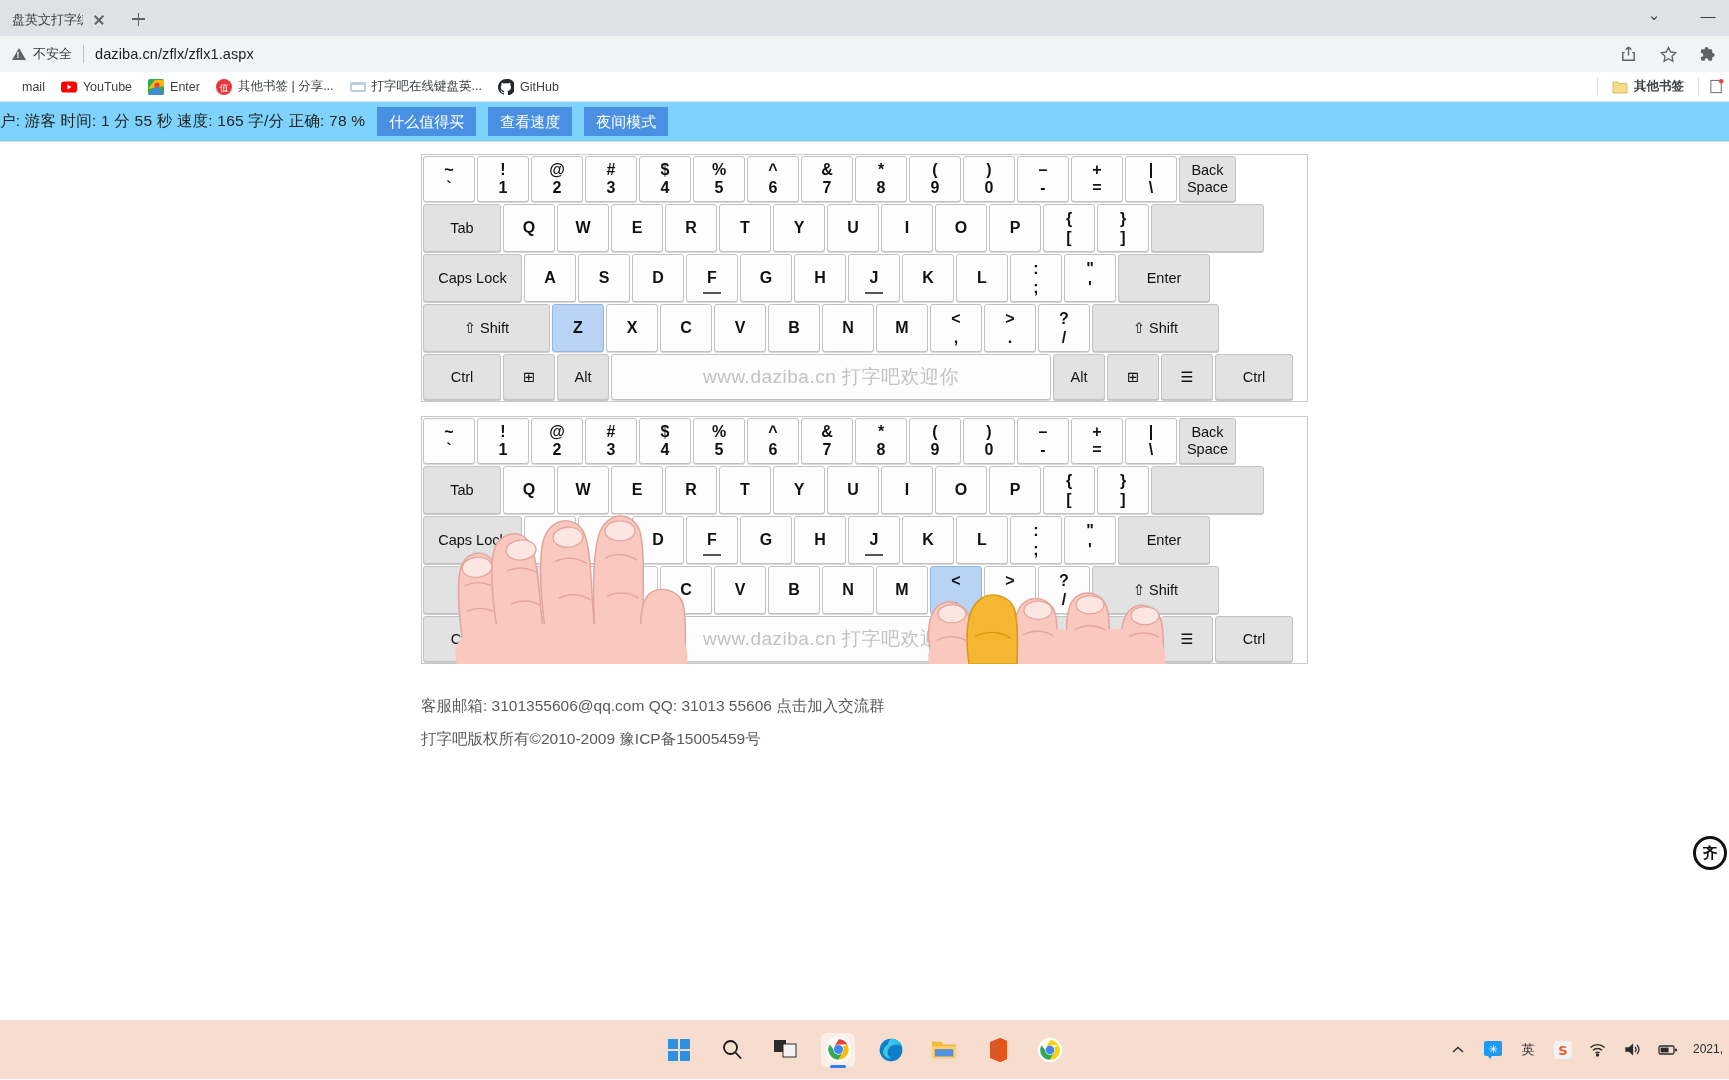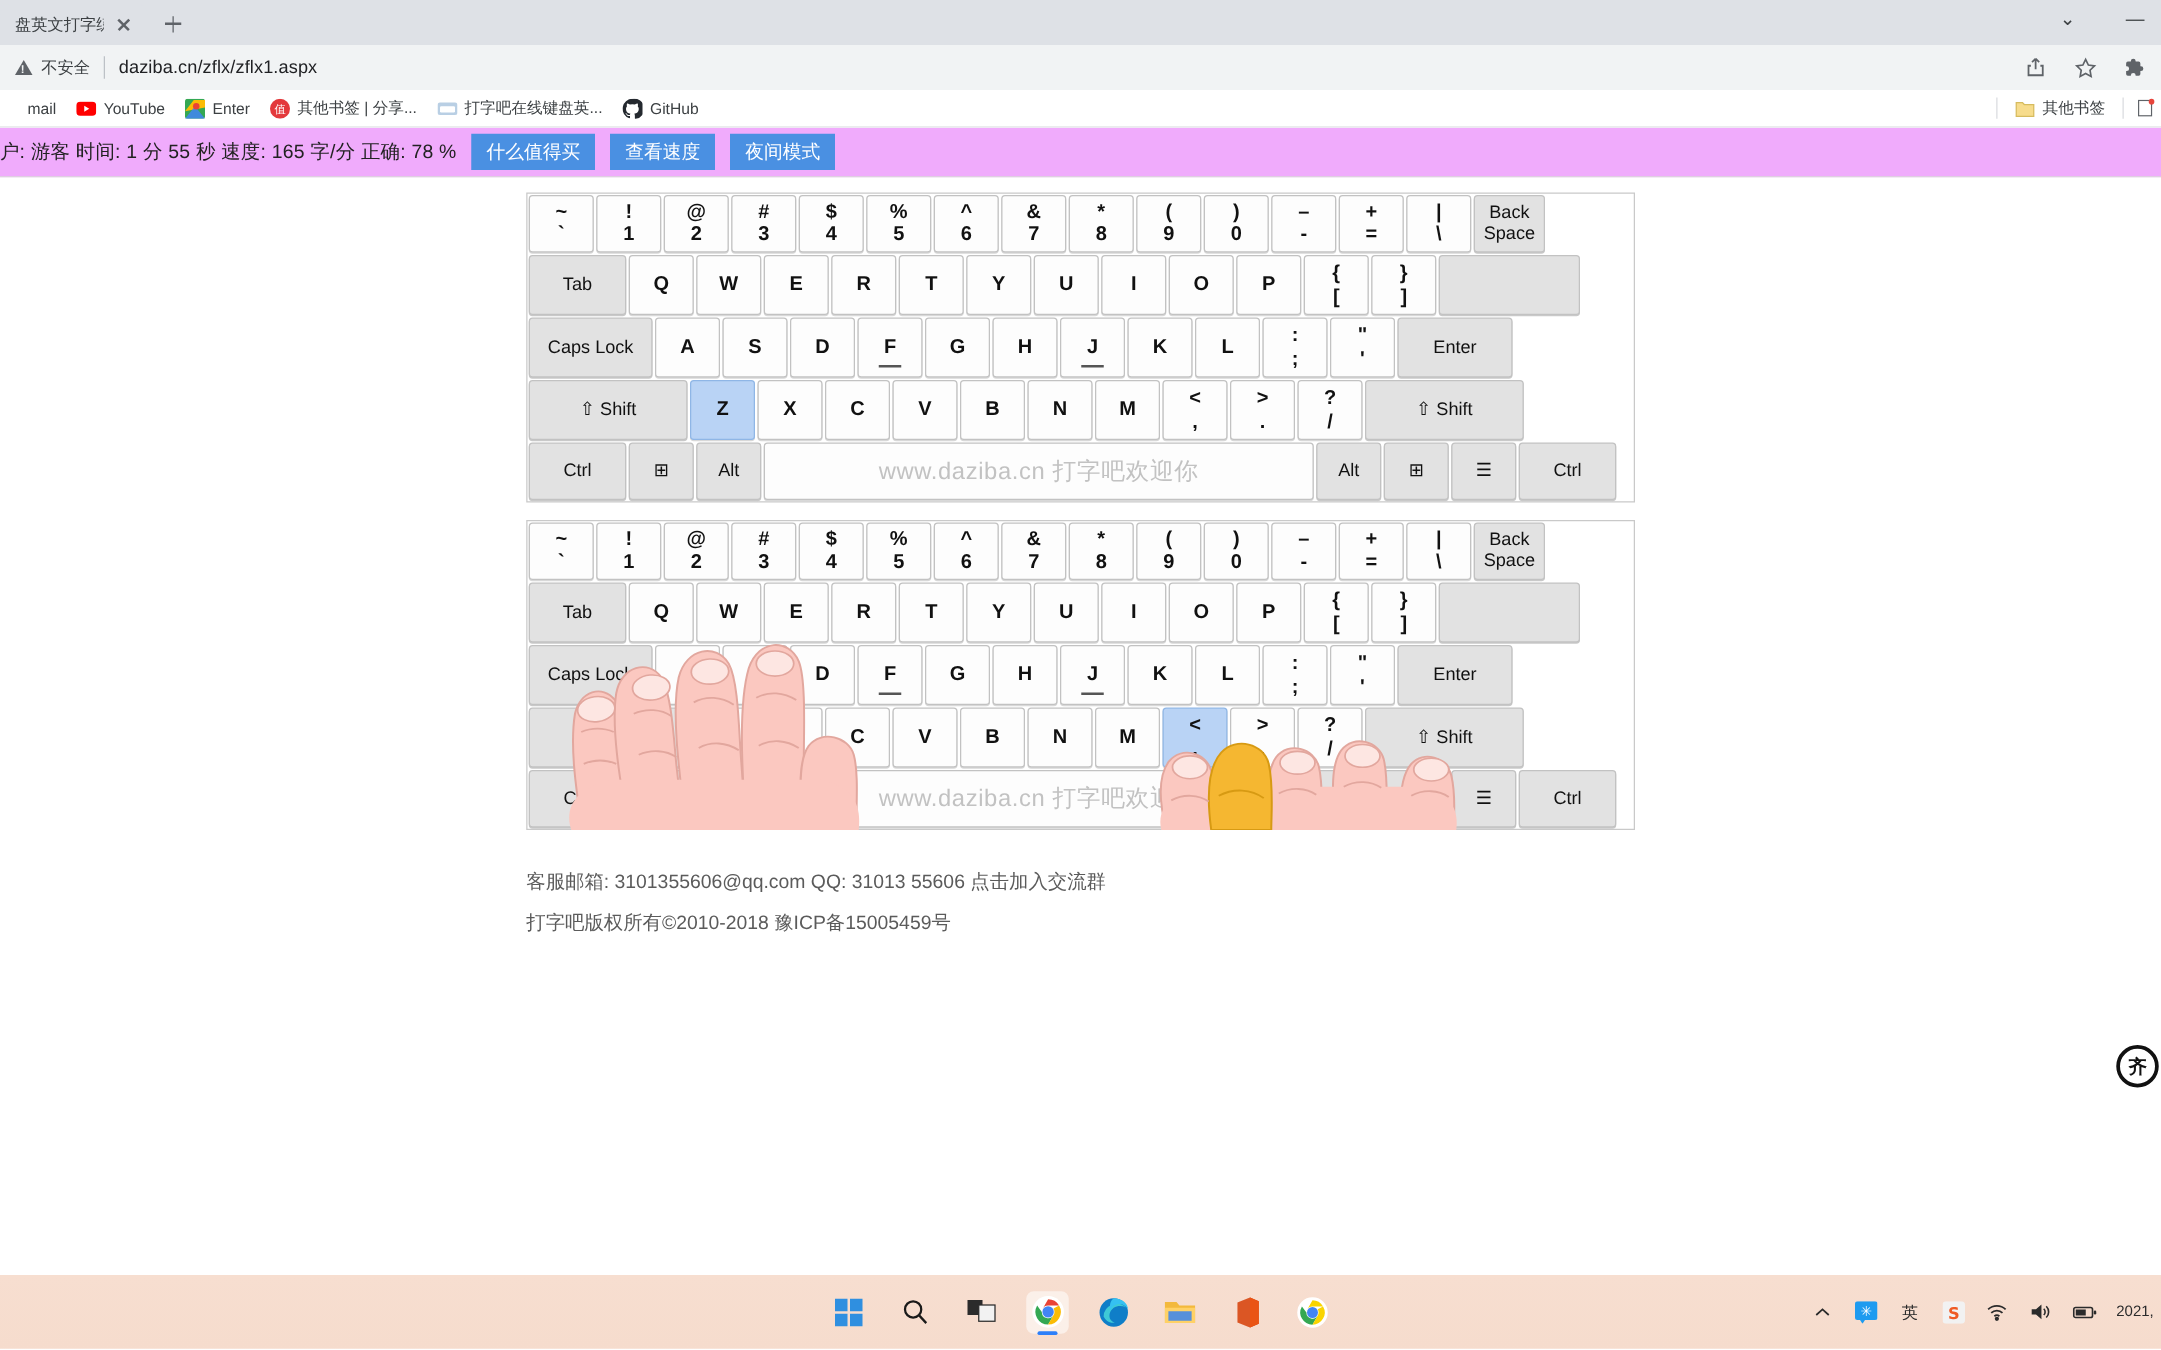--- a/index.html
+++ b/index.html
@@ -59,21 +59,21 @@
     font-size:12.5px; color:#3c4043; gap:0; position:relative;
     border-bottom:1px solid #e4e6e8;
   }
   .bm{ display:flex;align-items:center;gap:6px;padding:3px 8px;white-space:nowrap;cursor:pointer;}
   .bm-ico{ width:16px;height:16px;flex:0 0 16px;display:flex;align-items:center;justify-content:center;}
   .bm-right{ position:absolute;right:4px;display:flex;align-items:center;gap:4px;}
   .bm-vsep{width:1px;height:17px;background:#dadce0;margin:0 6px;}
 
   
   .statusbar{
-    height:40px; background:#f0abfc; border-bottom:1px solid #d9d9d9;
+    height:40px; background:#7dd3fc; border-bottom:1px solid #d9d9d9;
     display:flex; align-items:center; gap:0; padding-left:0;
     font-size:15.5px; color:#222; white-space:nowrap;
   }
   .stat-txt{ padding-right:0; letter-spacing:.2px;}
   .stat-btn{
     background:#4a90e2; color:#fff; font-size:15px; padding:5px 12px;
     margin-left:12px; cursor:pointer; border:none; line-height:1.3;
     font-family:inherit;
   }
 
@@ -214,21 +214,21 @@
   <div class="bm">
     <span class="bm-ico">
       <svg width="16" height="16" viewBox="0 0 16 16">
           <path fill="#24292f" d="M8 0a8 8 0 0 0-2.5 15.6c.4.1.5-.2.5-.4v-1.4C3.8 14.2 3.4 13 3.4 13c-.3-.8-.8-1-.8-1-.6-.4.1-.4.1-.4.7 0 1.1.7 1.1.7.6 1.1 1.7.8 2.1.6 0-.5.3-.8.5-1-1.8-.2-3.6-.9-3.6-3.9 0-.9.3-1.6.8-2.1-.1-.2-.4-1 .1-2.1 0 0 .7-.2 2.2.8a7.6 7.6 0 0 1 4 0c1.5-1 2.2-.8 2.2-.8.5 1.1.2 1.9.1 2.1.5.5.8 1.2.8 2.1 0 3-1.8 3.7-3.6 3.9.3.3.5.8.5 1.6v2.3c0 .2.1.5.6.4A8 8 0 0 0 8 0z"></path>
         </svg>
     </span>
     <span>GitHub</span>
   </div>
   <div class="bm-right">
     <span class="bm-vsep"></span>
-    <span class="bm" style="padding:3px 4px;">
+    <span class="bm" style="padding:3px 4px;font-weight:bold;">
       <span class="bm-ico">
         <svg width="16" height="14" viewBox="0 0 16 14">
             <path d="M1 2h5l1.4 1.6H15V13H1z" fill="#f7dc8c" stroke="#d6bb5e"></path>
           </svg>
       </span>
       <span>其他书签</span>
     </span>
     <span class="bm-vsep"></span>
     <span class="bm-ico">
       <svg width="17" height="17" viewBox="0 0 17 17">
@@ -746,21 +746,21 @@
           <ellipse cx="531" cy="217" rx="14" ry="10"></ellipse>
           <ellipse cx="617" cy="213" rx="14" ry="10"></ellipse>
           <ellipse cx="669" cy="207" rx="14" ry="10"></ellipse>
           <ellipse cx="724" cy="219" rx="14" ry="10"></ellipse>
         </g>
       </svg>
     </div>
 
     <div class="footer">
       <div>客服邮箱: 3101355606@qq.com QQ: 31013 55606 点击加入交流群</div>
-      <div>打字吧版权所有©2010-2018 豫ICP备15005459号</div>
+      <div>打字吧版权所有©2010-2009 豫ICP备15005459号</div>
     </div>
   </div>
 
   <div class="corner-badge">齐</div>
 </div>
 
 <div class="desktop">
   <div class="tb-center">
     <div class="tb-ico">
       <svg width="24" height="24" viewBox="0 0 24 24">

